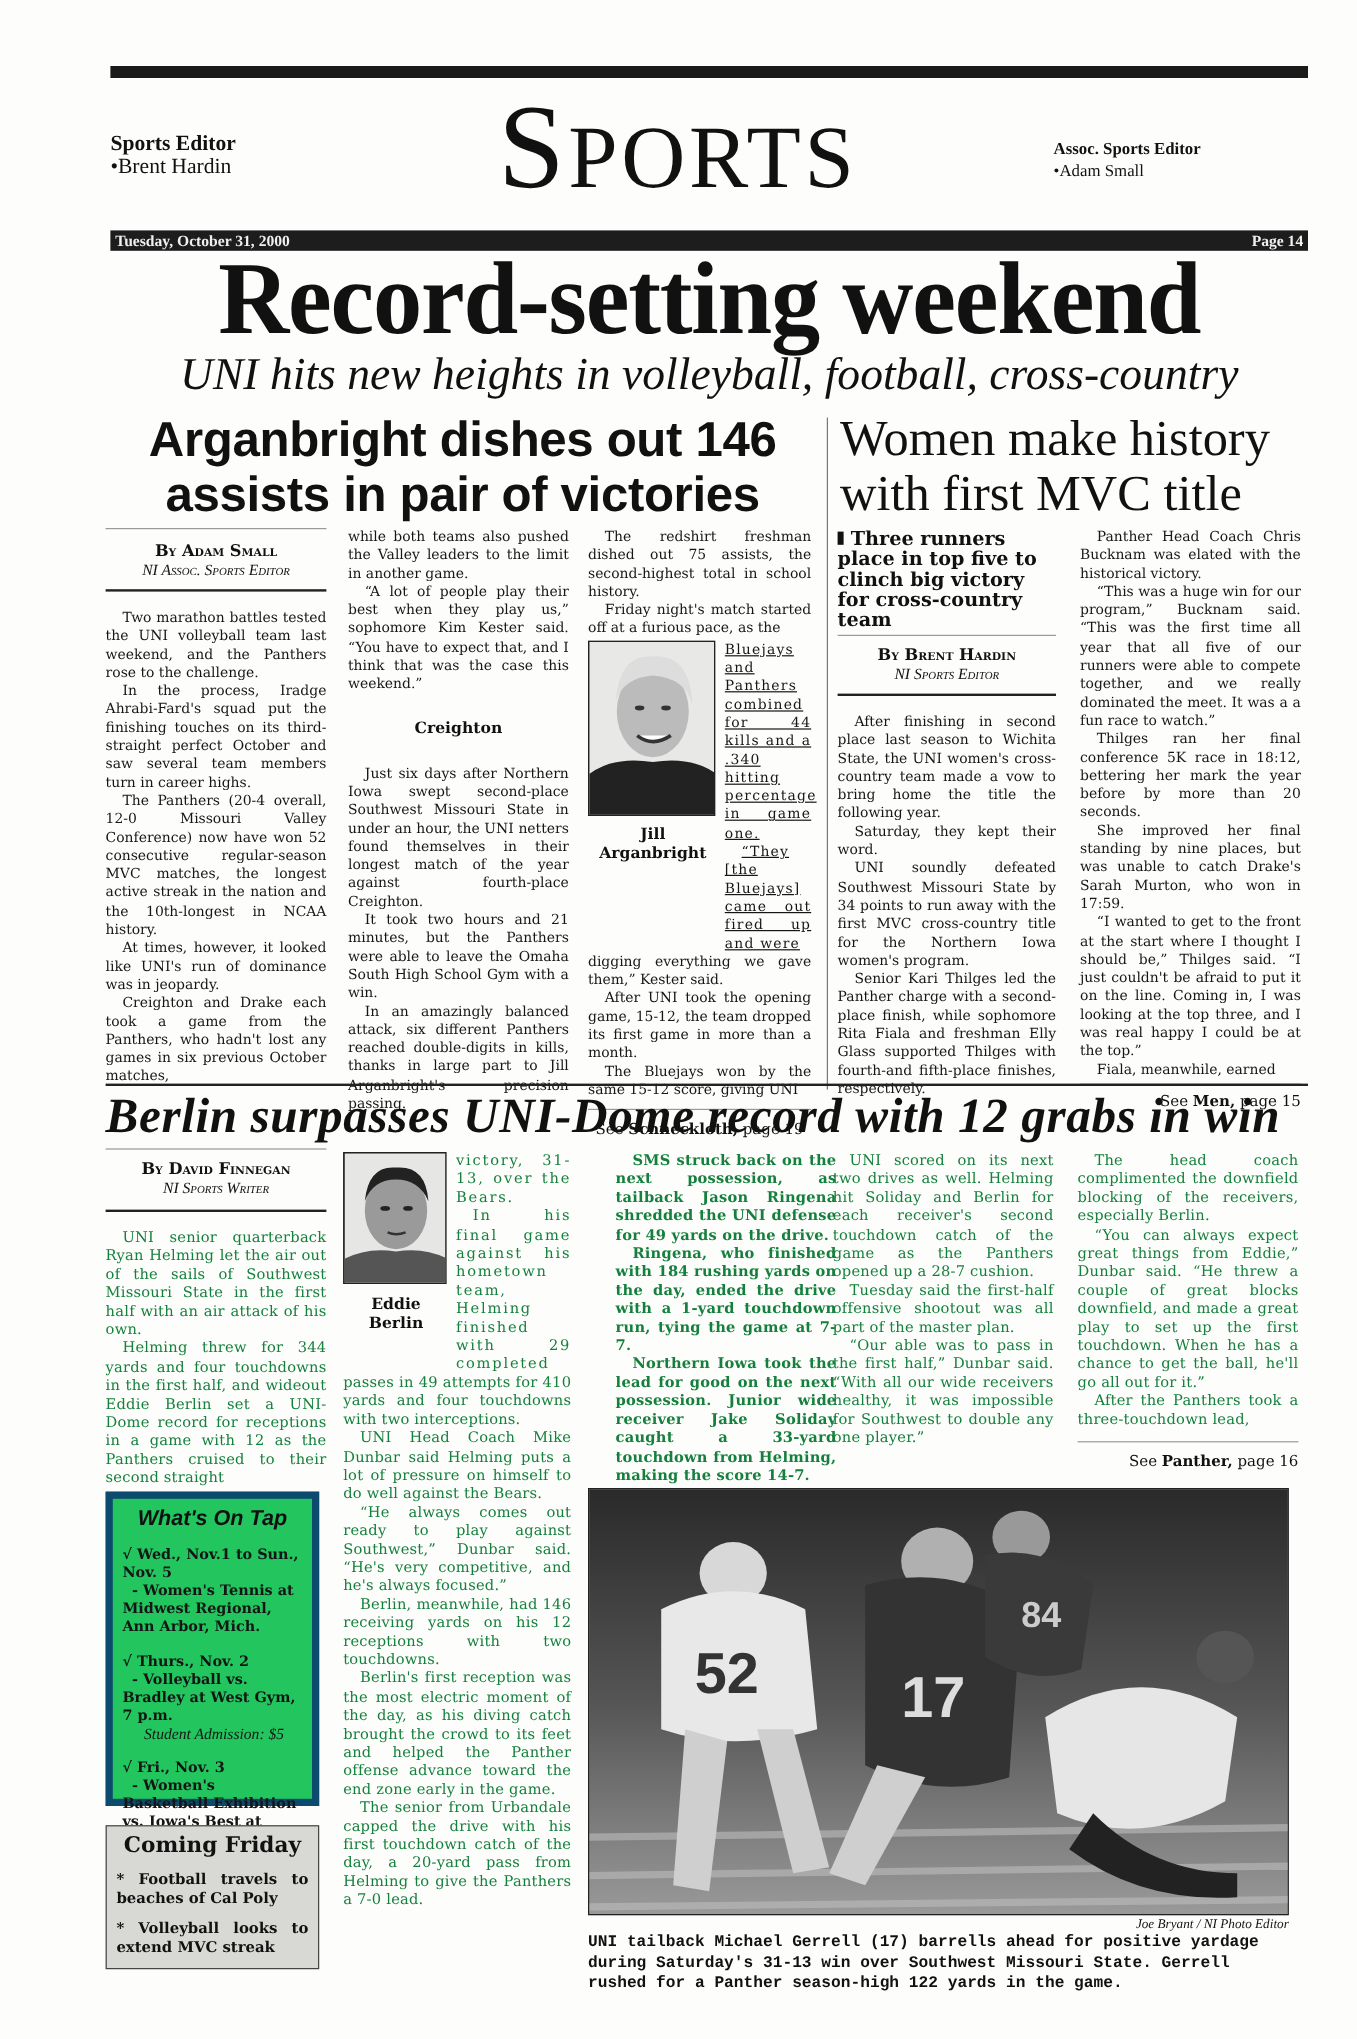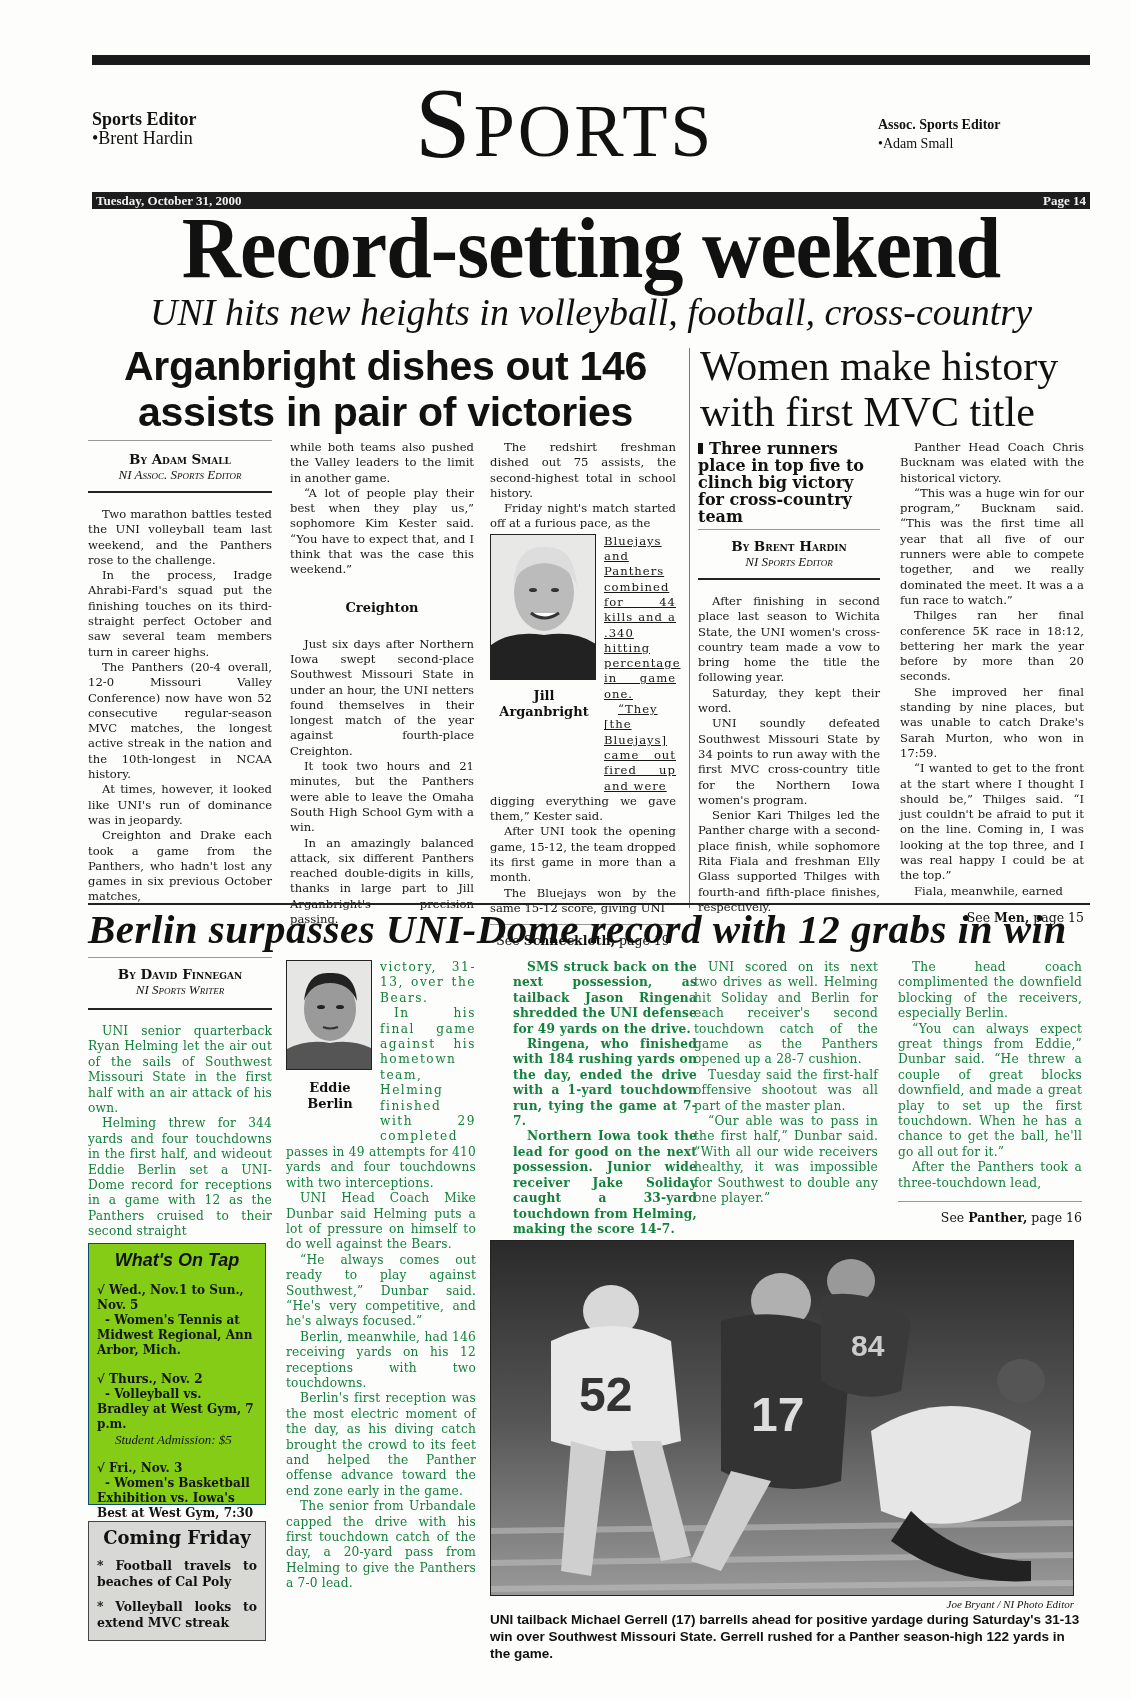--- a/index.html
+++ b/index.html
@@ -39,33 +39,33 @@
   .photo-box { background: #333; border: 1px solid #222; overflow: hidden; }
   .photo-box svg { display: block; }
   .cutline-name { font-family: "DejaVu Serif", serif; font-weight: bold; font-size: 13px; line-height: 16px; text-align: center; }
 
   .jump { font-family: "DejaVu Serif", serif; font-size: 12.5px; text-align: right; }
   .jump b { font-weight: bold; }
 
   .fb-rule { left: 88px; top: 903px; width: 1002px; height: 2px; background: #222; }
   .fb-head { left: 88px; top: 904px; width: 1002px; font-family: "Liberation Serif", serif; font-style: italic; font-weight: bold; font-size: 41px; line-height: 50px; letter-spacing: 0.5px; white-space: nowrap; }
 
-  .tap-box { left: 88px; top: 1243px; width: 178px; height: 262px; background: #84cc16; border: 1px solid #0c4a6e; padding: 6px 8px; }
+  .tap-box { left: 88px; top: 1243px; width: 178px; height: 262px; background: #22c55e; border: 6px solid #0c4a6e; padding: 6px 8px; }
   .tap-title { font-family: "Liberation Sans", sans-serif; font-style: italic; font-weight: bold; font-size: 18px; text-align: center; margin-bottom: 12px; }
   .tap-item { font-family: "DejaVu Serif", serif; font-weight: bold; font-size: 12px; line-height: 15px; margin-bottom: 14px; color: #151515; }
   .tap-item .ind { display: block; text-indent: 8px; }
   .tap-item .note { font-family: "Liberation Serif", serif; font-weight: normal; font-style: italic; font-size: 13px; display: block; padding-left: 18px; }
 
   .friday-box { left: 88px; top: 1521px; width: 178px; height: 120px; background: #d8d8d4; border: 1px solid #444; padding: 5px 8px; }
   .friday-title { font-family: "DejaVu Serif", serif; font-weight: bold; font-size: 18px; text-align: center; margin-bottom: 10px; }
   .friday-item { font-family: "DejaVu Serif", serif; font-weight: bold; font-size: 12.4px; line-height: 15.5px; margin-bottom: 10px; text-align: justify; }
 
   .action-photo { left: 490px; top: 1240px; width: 584px; height: 356px; background: #6e6e6e; overflow: hidden; border: 1px solid #222; }
   .credit { left: 490px; top: 1598px; width: 584px; text-align: right; font-family: "Liberation Serif", serif; font-style: italic; font-size: 11px; }
-  .caption { left: 490px; top: 1611px; width: 590px; font-family: Liberation Sans, sans-serif; font-weight: bold; font-size: 13.5px; line-height: 17px; }
+  .caption { left: 490px; top: 1611px; width: 590px; font-family: Liberation Mono, monospace; font-weight: bold; font-size: 13.5px; line-height: 17px; }
 </style>
 </head>
 <body>
 
 <div class="abs top-rule"></div>
 
 <div class="abs editor-left">
   <div class="editor-title">Sports Editor</div>
   <div>•Brent Hardin</div>
 </div>

